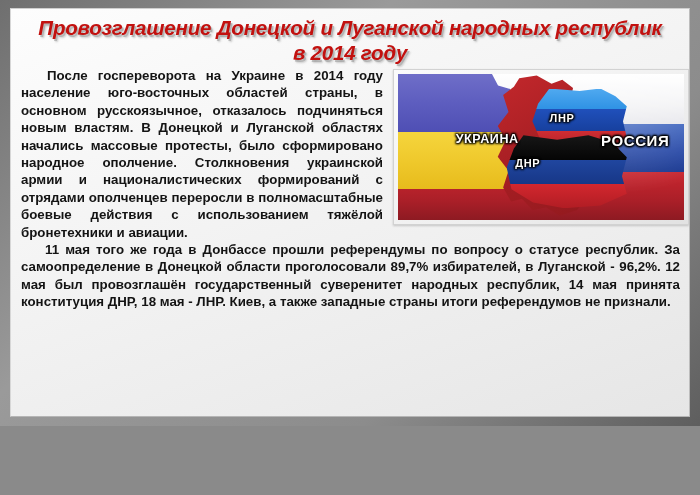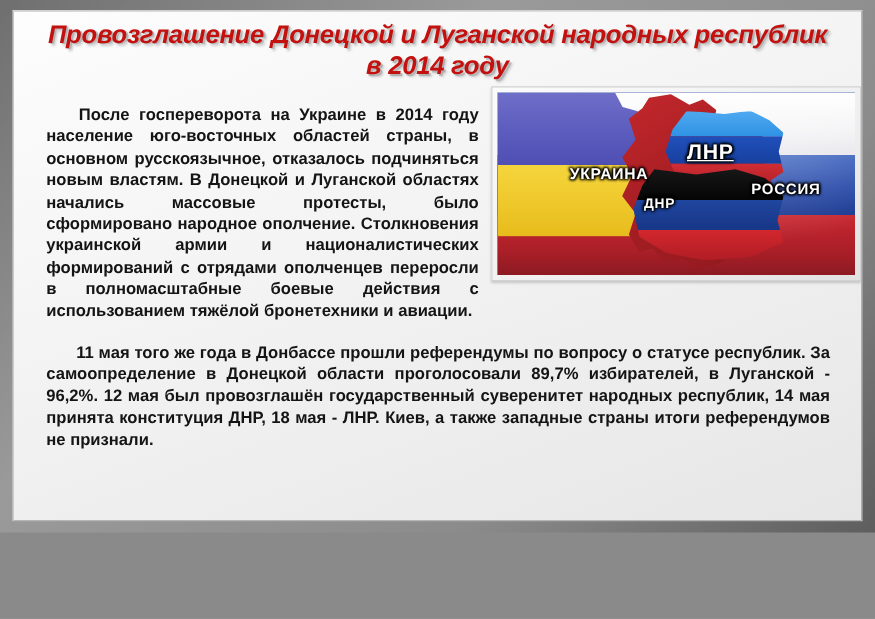--- a/index.html
+++ b/index.html
@@ -144,36 +144,36 @@
   .map-label {
     position: absolute;
     color: #ffffff;
     font-weight: bold;
     letter-spacing: 0.6px;
     white-space: nowrap;
     text-shadow: 0 0 3px #000, 1px 1px 2px #000, -1px 1px 2px #000,
                  1px -1px 2px #000, -1px -1px 2px #000;
   }
   #label-ukraine { left: 9%;  top: 40%; font-size: 12.5px; padding-left: 32px; }
-  #label-russia  { left: 71%; top: 40%; font-size: 12px; margin-top: 12px; }
-  #label-lnr     { left: 53%; top: 26%; font-size: 17px; text-decoration: underline; }
+  #label-russia  { left: 71%; top: 40%; font-size: 15px; }
+  #label-lnr     { left: 53%; top: 26%; font-size: 11px; }
   #label-dnr     { left: 41%; top: 57%; font-size: 11px; }
 
   
   #article {
     padding: 2px 9px 0 10px;
     color: #141414;
     font-size: 13.3px;
     line-height: 17.4px;
     font-weight: bold;
     text-align: justify;
     text-justify: inter-word;
   }
   #article p {
-    margin: 16px;
+    margin: 0;
     text-indent: 26px;
     hyphens: none;
   }
   #article p.tight { text-indent: 24px; }
 </style>
 </head>
 <body>
 
 <div id="page">
   <div id="frame-inner">

